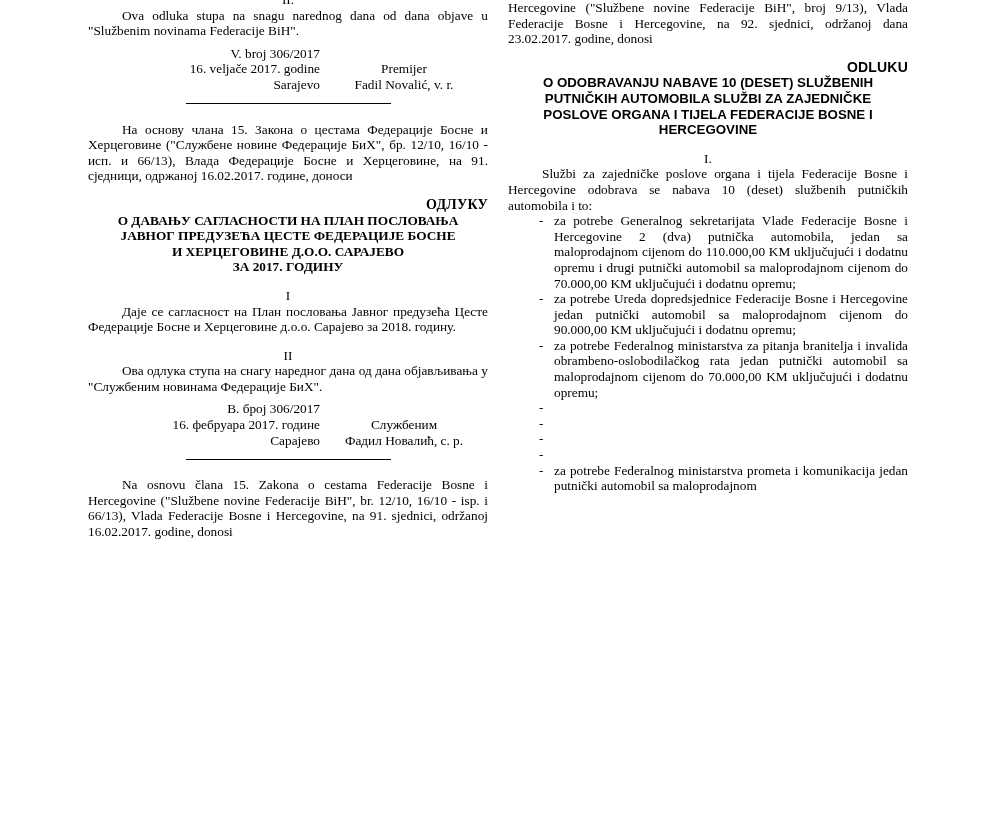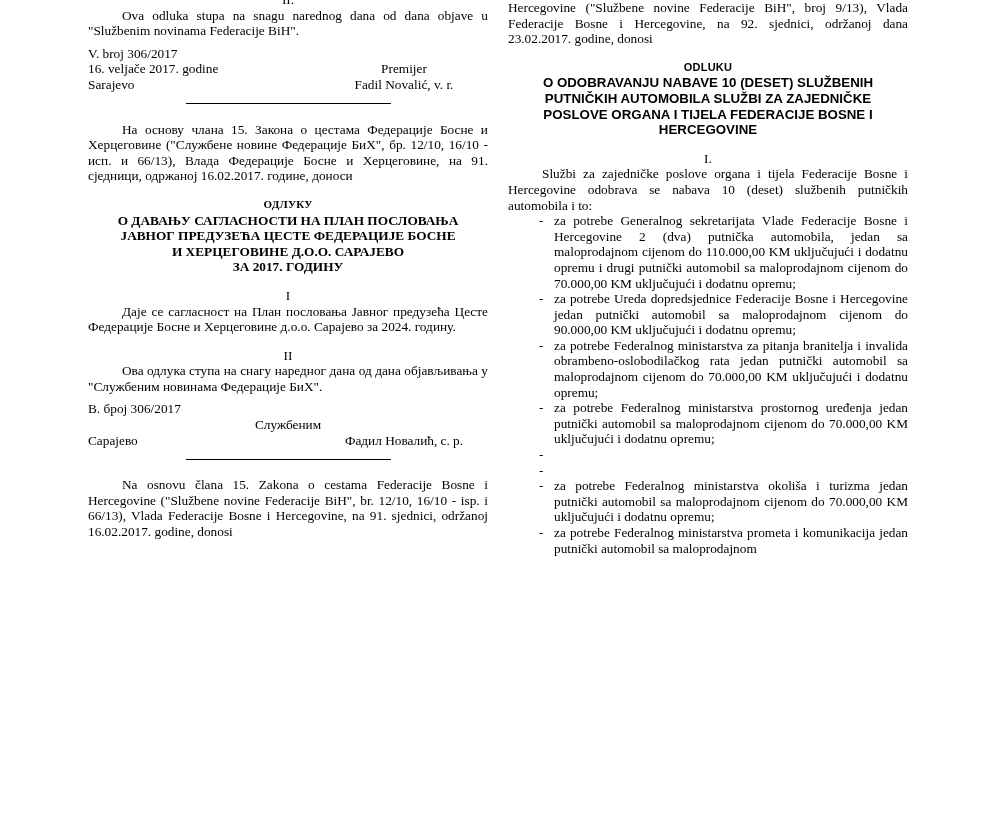--- a/index.html
+++ b/index.html
@@ -59,41 +59,42 @@
     border-top: 1.4px solid #000;
   }
 
   .title-block {
     text-align: center;
     font-weight: bold;
     font-size: 13.3px;
     line-height: 15.6px;
   }
   .title-main {
-    font-size: 11px;
+    font-size: 14px;
     letter-spacing: 0.2px;
+    text-align: right;
   }
   .title-sub {
     font-size: 13.3px;
     letter-spacing: 0px;
   }
   .title-sans {
     font-family: "Liberation Sans", "DejaVu Sans", sans-serif;
     font-weight: bold;
   }
 
   
   .sig-block { font-size: 13.3px; line-height: 15.6px; }
   .sig-row {
     display: flex;
     margin: 0;
   }
   .sig-left {
     width: 232px;
-    text-align: left;
+    text-align: right;
     font-family: Liberation Serif, serif;
   }
   .sig-right {
     flex: 1;
     text-align: center;
   }
   .bold { font-weight: normal; }
 
   
   .dash-list {
@@ -163,35 +164,36 @@
       <div class="title-main">ОДЛУКУ</div>
       <div class="title-sub">О ДАВАЊУ САГЛАСНОСТИ НА ПЛАН ПОСЛОВАЊА</div>
       <div class="title-sub">ЈАВНОГ ПРЕДУЗЕЋА ЦЕСТЕ ФЕДЕРАЦИЈЕ БОСНЕ</div>
       <div class="title-sub">И ХЕРЦЕГОВИНЕ Д.О.О. САРАЈЕВО</div>
       <div class="title-sub">ЗА 2017. ГОДИНУ</div>
     </div>
 
     <div class="spacer-md"></div>
 
     <div class="roman">I</div>
-    <div class="para indent">Даје се сагласност на План пословања Јавног предузећа Цесте Федерације Босне и Херцеговине д.о.о. Сарајево за 2024. годину.</div>
+    <div class="para indent">Даје се сагласност на План пословања Јавног предузећа Цесте Федерације Босне и Херцеговине д.о.о. Сарајево за 2018. годину.</div>
 
     <div class="spacer-md"></div>
 
     <div class="roman">II</div>
     <div class="para indent">Ова одлука ступа на снагу наредног дана од дана објављивања у "Службеним новинама Федерације БиХ".</div>
 
     <div class="spacer-sm"></div>
 
     <div class="sig-block">
       <div class="sig-row">
         <div class="sig-left">В. број 306/2017</div>
         <div class="sig-right"></div>
       </div>
       <div class="sig-row">
+        <div class="sig-left">16. фебруара 2017. године</div>
         <div class="sig-right">Службеним</div>
       </div>
       <div class="sig-row">
         <div class="sig-left">Сарајево</div>
         <div class="sig-right">
           <span class="bold">Фадил Новалић</span><span>, с. р.</span>
         </div>
       </div>
     </div>
 
@@ -232,31 +234,29 @@
       <li class="dash-item">
         <span class="dash-marker">-</span>
         <span class="dash-text">za potrebe Ureda dopredsjednice Federacije Bosne i Hercegovine jedan putnički automobil sa maloprodajnom cijenom do 90.000,00 KM uključujući i dodatnu opremu;</span>
       </li>
       <li class="dash-item">
         <span class="dash-marker">-</span>
         <span class="dash-text">za potrebe Federalnog ministarstva za pitanja branitelja i invalida obrambeno-oslobodilačkog rata jedan putnički automobil sa maloprodajnom cijenom do 70.000,00 KM uključujući i dodatnu opremu;</span>
       </li>
       <li class="dash-item">
         <span class="dash-marker">-</span>
-        <span class="dash-text">za potrebe Federalnog ministarstva prostornog uređenja jedan putnički automobil sa maloprodajnom cijenom do 70.000,00 KM uključujući i dodatnu opremu;</span>
-      </li>
-      <li class="dash-item">
-        <span class="dash-marker">-</span>
-      </li>
-      <li class="dash-item">
-        <span class="dash-marker">-</span>
-      </li>
-      <li class="dash-item">
-        <span class="dash-marker">-</span>
-        <span class="dash-text">za potrebe Federalnog ministarstva okoliša i turizma jedan putnički automobil sa maloprodajnom cijenom do 70.000,00 KM uključujući i dodatnu opremu;</span>
+      </li>
+      <li class="dash-item">
+        <span class="dash-marker">-</span>
+      </li>
+      <li class="dash-item">
+        <span class="dash-marker">-</span>
+      </li>
+      <li class="dash-item">
+        <span class="dash-marker">-</span>
       </li>
       <li class="dash-item">
         <span class="dash-marker">-</span>
         <span class="dash-text">za potrebe Federalnog ministarstva prometa i komunikacija jedan putnički automobil sa maloprodajnom</span>
       </li>
     </ul>
 
   </div>
 
 </div>

